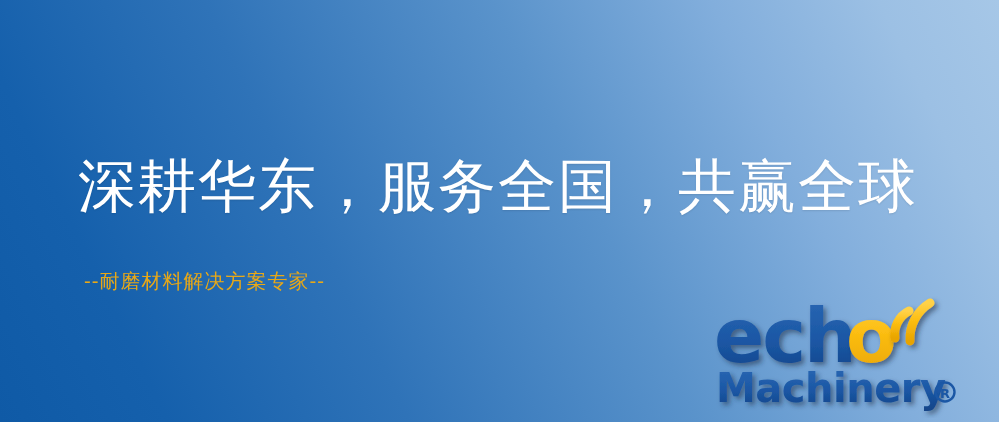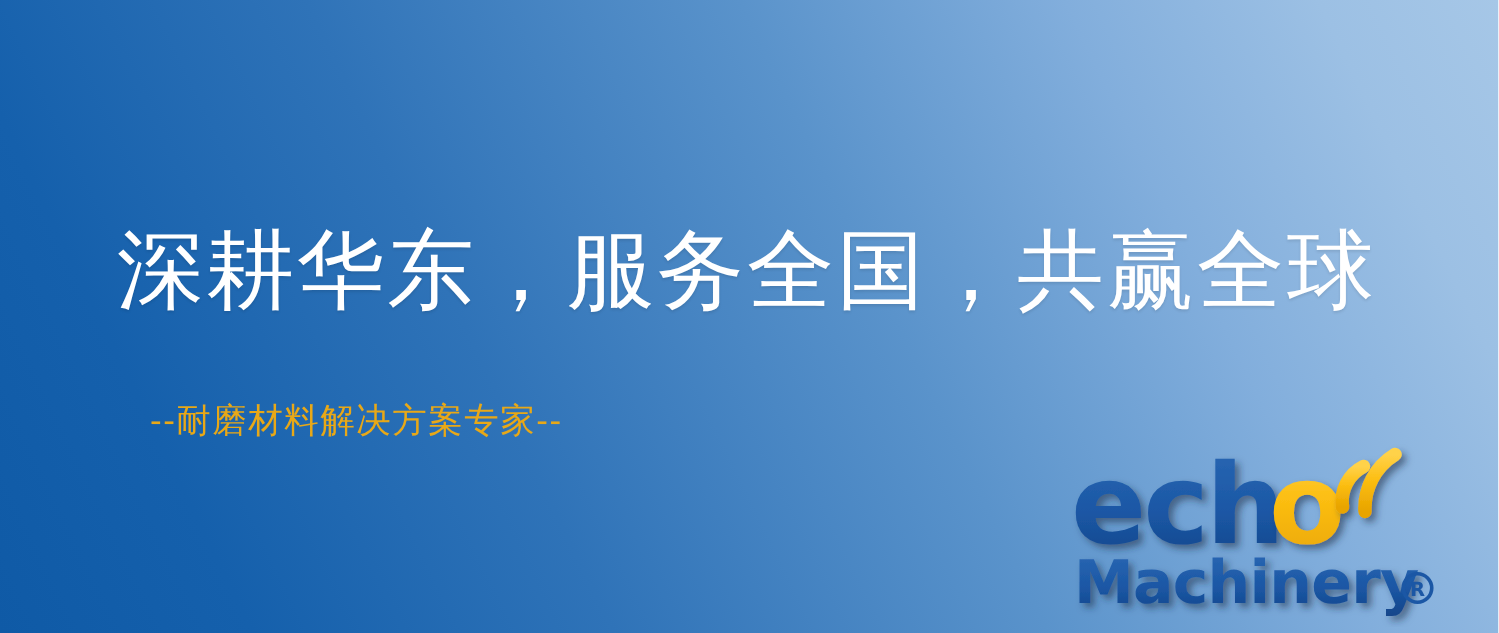--- a/index.html
+++ b/index.html
@@ -24,37 +24,37 @@
         #9cc0e4 90%,
         #a6c7e7 100%);
   }
 
   
   #headline {
     position: absolute;
     left: 78px;
     top: 150px;
     color: #ffffff;
-    font-family: Liberation Mono, monospace;
+    font-family: Liberation Sans, sans-serif;
     font-size: 58px;
     line-height: 72px;
     letter-spacing: 2px;
     white-space: nowrap;
     font-weight: 400;
     text-shadow: 0 1px 2px rgba(0,0,0,0.10);
   }
 
   
   #subtitle {
     position: absolute;
-    left: 100px;
+    left: 84px;
     top: 266px;
     color: #e8a817;
     font-family: "DejaVu Serif", "Liberation Serif", serif;
-    font-size: 23px;
+    font-size: 20px;
     line-height: 30px;
     letter-spacing: 1px;
     white-space: nowrap;
     font-weight: 400;
     text-align: right;
   }
 
   
   #logo {
     position: absolute;

